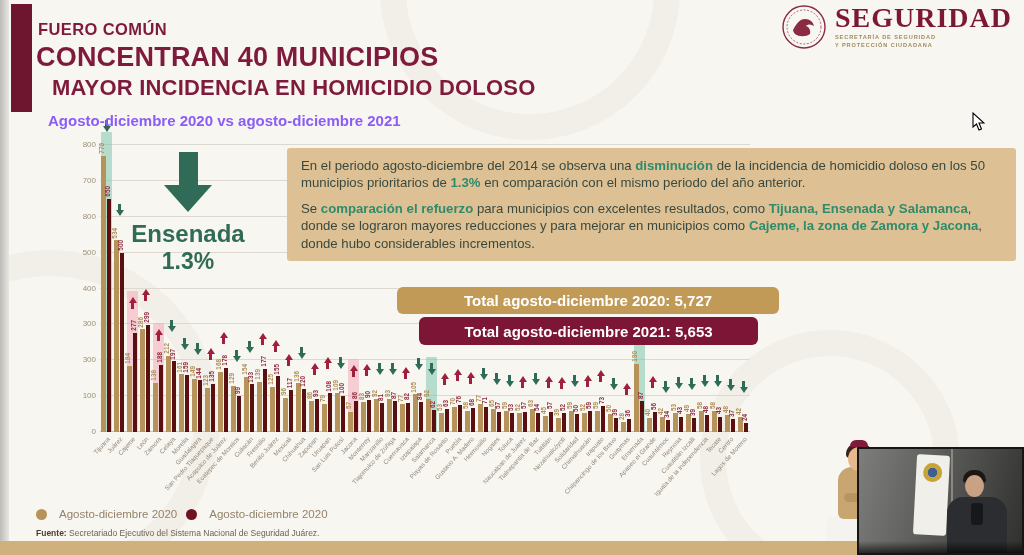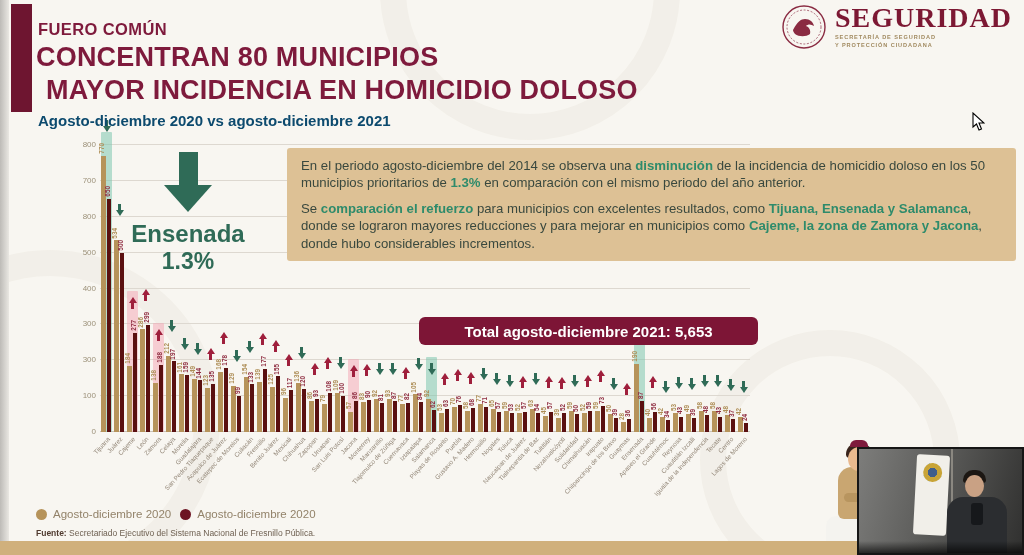--- a/index.html
+++ b/index.html
@@ -10,22 +10,22 @@
   *{margin:0;padding:0;box-sizing:border-box}
   body{background:#e9e7e2;font-family:"Liberation Sans",sans-serif}
   .slide{position:relative;width:1024px;height:555px;overflow:hidden;background:#f8f6f1}
   .orn{position:absolute;border-radius:50%;border:26px solid rgba(164,151,127,.07);z-index:0}
   .edge-left{position:absolute;left:0;top:0;width:9px;height:100%;background:linear-gradient(90deg,#bdbbb7,#e9e7e2);z-index:2}
   .accent-bar{position:absolute;left:11px;top:4px;width:21px;height:108px;background:#6e1530;z-index:2}
 
   
   .kicker{position:absolute;left:38px;top:20px;font-size:16.5px;font-weight:800;color:var(--maroon);letter-spacing:.4px;z-index:3}
   .t1{position:absolute;left:36px;top:42px;font-size:27px;font-weight:800;color:var(--maroon);letter-spacing:.2px;z-index:3}
-  .t2{position:absolute;left:46px;top:75px;font-size:27px;font-weight:800;color:var(--maroon);letter-spacing:.2px;z-index:3}
-  .subtitle{position:absolute;left:38px;top:112px;font-size:15px;font-weight:700;color:#0c4a6e;z-index:3}
+  .t2{position:absolute;left:52px;top:75px;font-size:22px;font-weight:800;color:var(--maroon);letter-spacing:.2px;z-index:3}
+  .subtitle{position:absolute;left:48px;top:112px;font-size:15px;font-weight:700;color:#8b5cf6;z-index:3}
 
   
   .logo{position:absolute;right:12px;top:3px;display:flex;align-items:flex-start;z-index:3}
   .logo-txt{margin-left:8px}
   .logo-name{font-family:"Liberation Serif",serif;font-size:28px;font-weight:700;color:#7c1833;letter-spacing:1px;line-height:1.1}
   .logo-sub{font-size:5.6px;color:#a18a60;letter-spacing:.9px;line-height:1.4;font-weight:700}
 
   
   .infobox{position:absolute;left:287px;top:148px;width:729px;background:var(--info);border-radius:3px;padding:9px 14px;z-index:4}
   .infobox p{font-size:13.2px;line-height:1.3;color:#39483e;margin-bottom:9px}
@@ -62,21 +62,21 @@
   .arr{position:absolute;left:2.6px;width:8px;z-index:3}
   .arr .head-up{width:0;height:0;border-left:4px solid transparent;border-right:4px solid transparent;border-bottom:6px solid var(--up);margin:0 auto}
   .arr .head-down{width:0;height:0;border-left:4px solid transparent;border-right:4px solid transparent;border-top:6px solid var(--down);margin:0 auto}
   .arr .stem-up{width:3px;height:6px;background:var(--up);margin:0 auto}
   .arr .stem-down{width:3px;height:6px;background:var(--down);margin:0 auto}
   .xl{position:absolute;top:calc(100% + 4px);right:50%;transform:rotate(-48deg);transform-origin:100% 0;font-size:6.4px;color:#95897a;white-space:nowrap;line-height:1}
   .baseline{position:absolute;left:0;bottom:0;width:100%;height:1px;background:#c9c3b9}
 
   
   .legend{position:absolute;left:36px;top:508px;display:flex;align-items:center;gap:9px;z-index:3}
-  .legend-item{display:flex;align-items:center;gap:6px}
+  .legend-item{display:flex;align-items:center;gap:12px}
   .dot{width:11px;height:11px;border-radius:50%}
   .dot-2020{background:var(--b20)}
   .dot-2021{background:#6d1322}
   .legend-label{font-size:11.5px;color:#93836a;font-weight:400}
   .fuente{position:absolute;left:36px;top:528px;font-size:8.5px;z-index:3}
   .fuente .fp{font-weight:700;color:#4f3a2f}
   .fuente .ft{color:#6f6152}
   .band{position:absolute;left:0;top:541px;width:100%;height:14px;background:var(--band);z-index:3}
 
   
@@ -105,21 +105,21 @@
 <body>
 
 <div class="slide">
   <div class="orn" style="left:-120px;top:250px;width:340px;height:340px"></div>
   <div class="orn" style="left:380px;top:-160px;width:300px;height:300px"></div>
   <div class="orn" style="left:700px;top:330px;width:260px;height:260px"></div>
   <div class="edge-left"></div>
   <div class="accent-bar"></div>
 
   <div class="kicker">FUERO COMÚN</div>
-  <div class="t1">CONCENTRAN 80 MUNICIPIOS</div>
+  <div class="t1">CONCENTRAN 40 MUNICIPIOS</div>
   <div class="t2">MAYOR INCIDENCIA EN HOMICIDIO DOLOSO</div>
   <div class="subtitle">Agosto-diciembre 2020 vs agosto-diciembre 2021</div>
 
   <div class="logo">
     <svg width="46" height="48" viewBox="0 0 46 48">
       <circle cx="23" cy="24" r="21" fill="none" stroke="#8a2b42" stroke-width="1.4"></circle>
       <circle cx="23" cy="24" r="17" fill="none" stroke="#8a2b42" stroke-width="0.7" stroke-dasharray="2 1.6"></circle>
       <path d="M12 27 C16 19 20 16 24 16 C29 16 32 19 33 23 C30 21 27 21 25 23 C28 24 30 27 29 31 C25 34 18 34 14 31 C13 30 12 28 12 27 Z" fill="#8a2b42"></path>
     </svg>
     <div class="logo-txt">
@@ -136,20 +136,21 @@
 
   <div class="annot">
     <div class="big-arrow">
       <div class="stem"></div>
         <div class="head"></div>
     </div>
     <div class="annot-label">Ensenada</div>
     <div class="annot-value">1.3%</div>
   </div>
 
+  <div class="total total-2020">Total agosto-diciembre 2020: 5,727</div>
   <div class="total total-2021">Total agosto-diciembre 2021: 5,653</div>
 
   <div class="plot">
     <div class="baseline"></div>
   <div class="yl" style="bottom: -4px;">0</div>
       <div class="grid" style="bottom: 35.875px;"></div>
       <div class="yl" style="bottom: 31.875px;">100</div>
       <div class="grid" style="bottom: 71.75px;"></div>
       <div class="yl" style="bottom: 67.75px;">300</div>
       <div class="grid" style="bottom: 107.625px;"></div>
@@ -727,21 +728,21 @@
       <span class="dot dot-2020"></span>
       <span class="legend-label">Agosto-diciembre 2020</span>
     </div>
     <div class="legend-item">
       <span class="dot dot-2021"></span>
       <span class="legend-label">Agosto-diciembre 2020</span>
     </div>
   </div>
 
   <div class="fuente">
-    <span class="fp">Fuente:</span><span class="ft"> Secretariado Ejecutivo del Sistema Nacional de Fresnillo Pública.</span>
+    <span class="fp">Fuente:</span><span class="ft"> Secretariado Ejecutivo del Sistema Nacional de Seguridad Juárez.</span>
   </div>
 
   <div class="band"></div>
 
   <div class="interp">
     <div class="desk"></div>
       <div class="body"></div>
       <div class="arm"></div>
     <div class="hair"></div>
       <div class="cap"></div>

